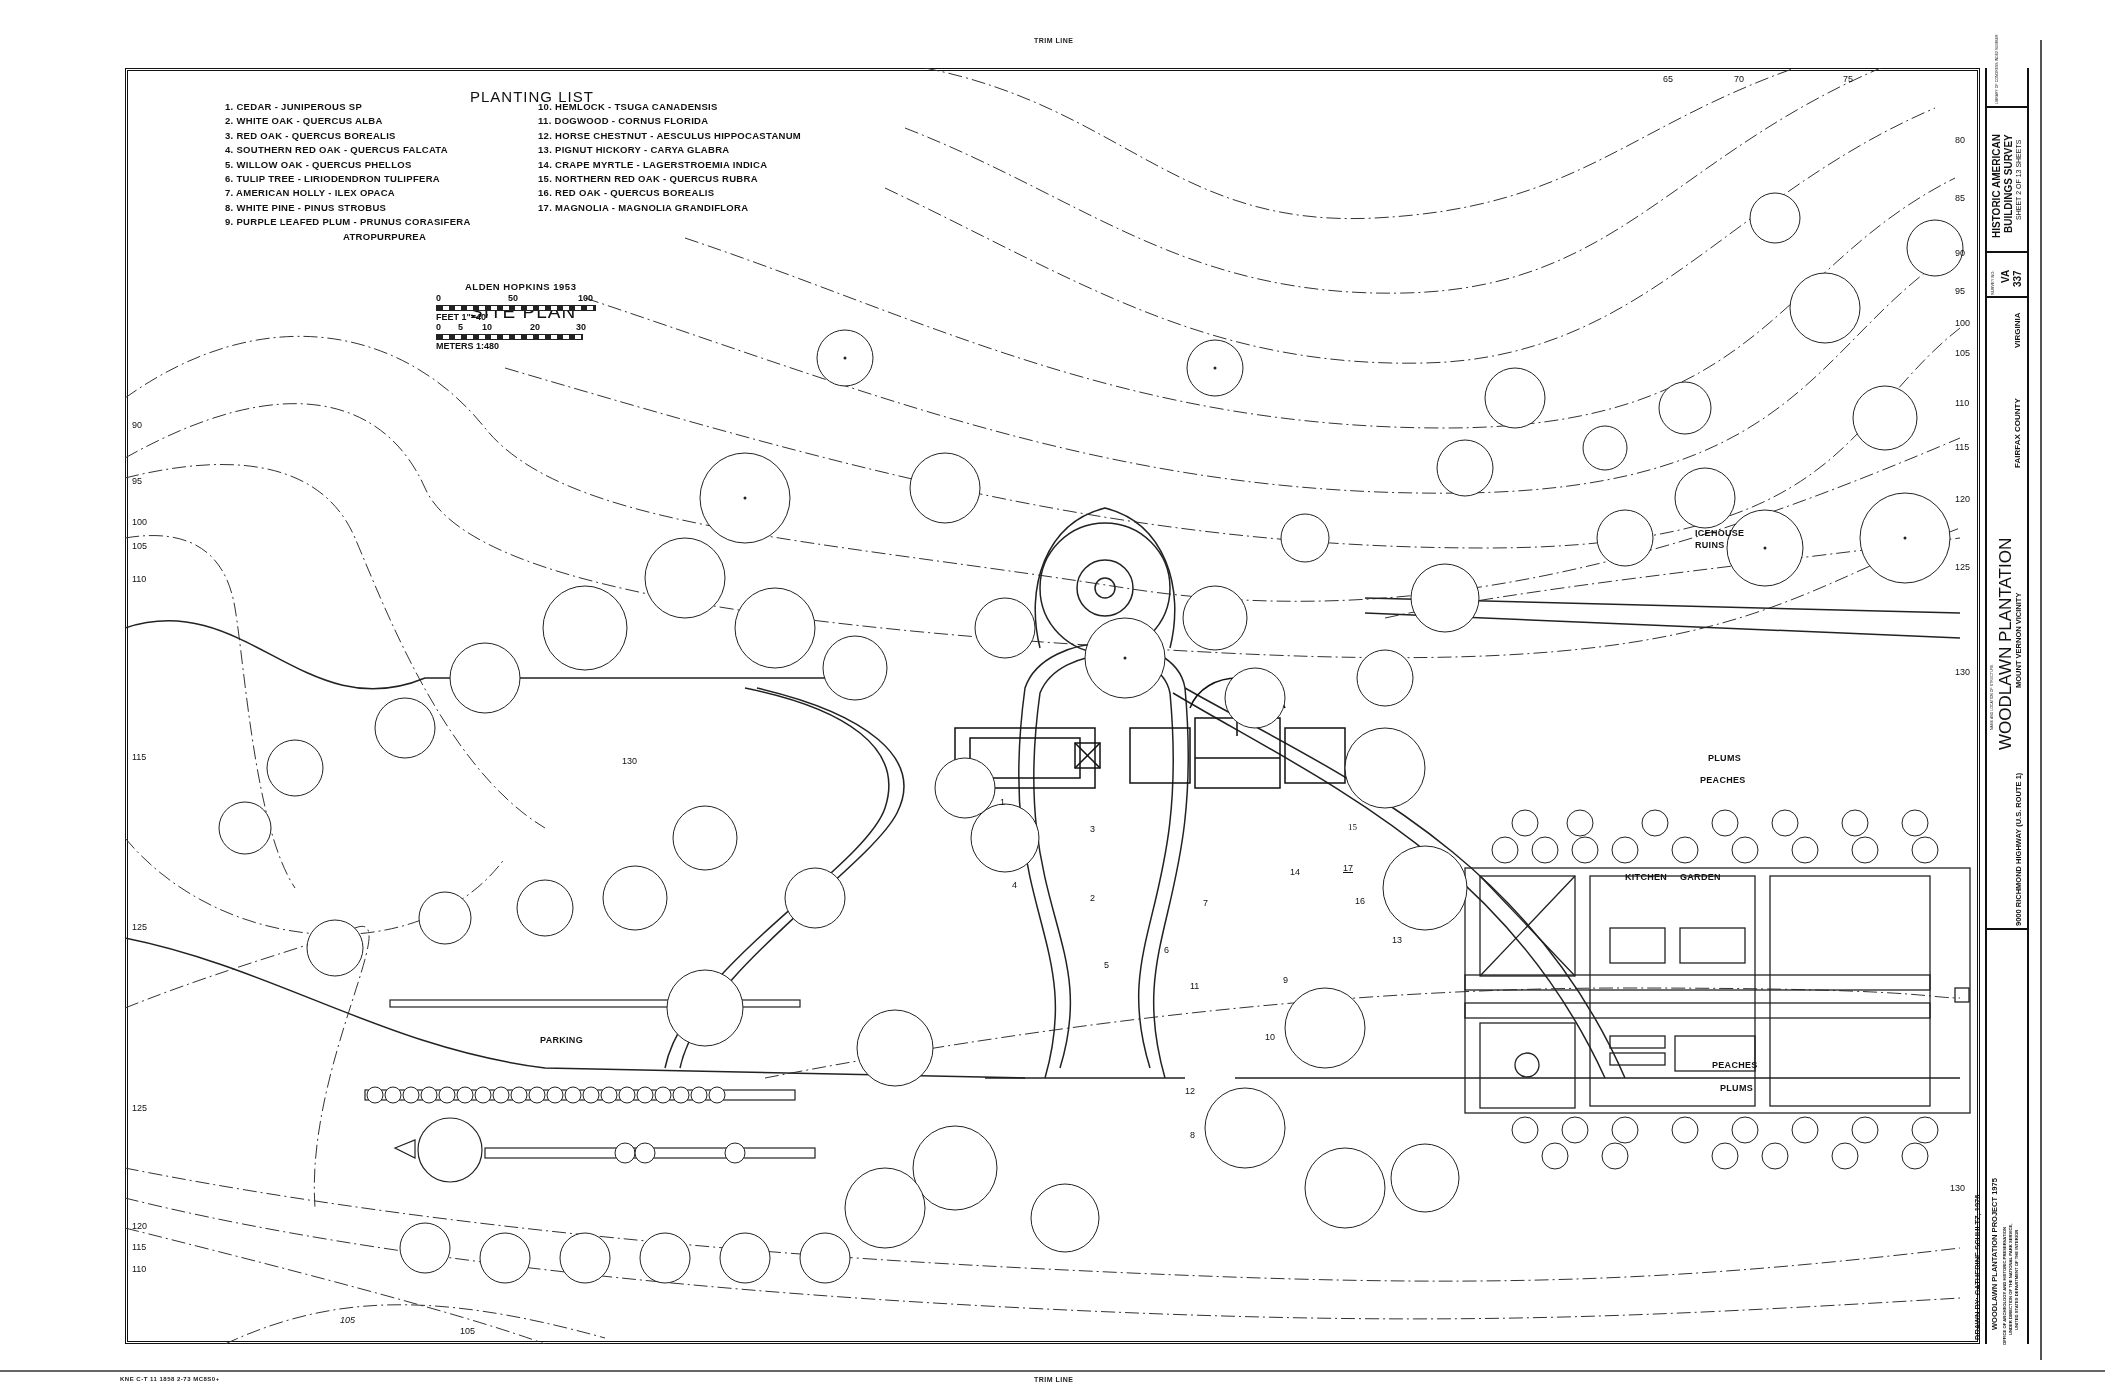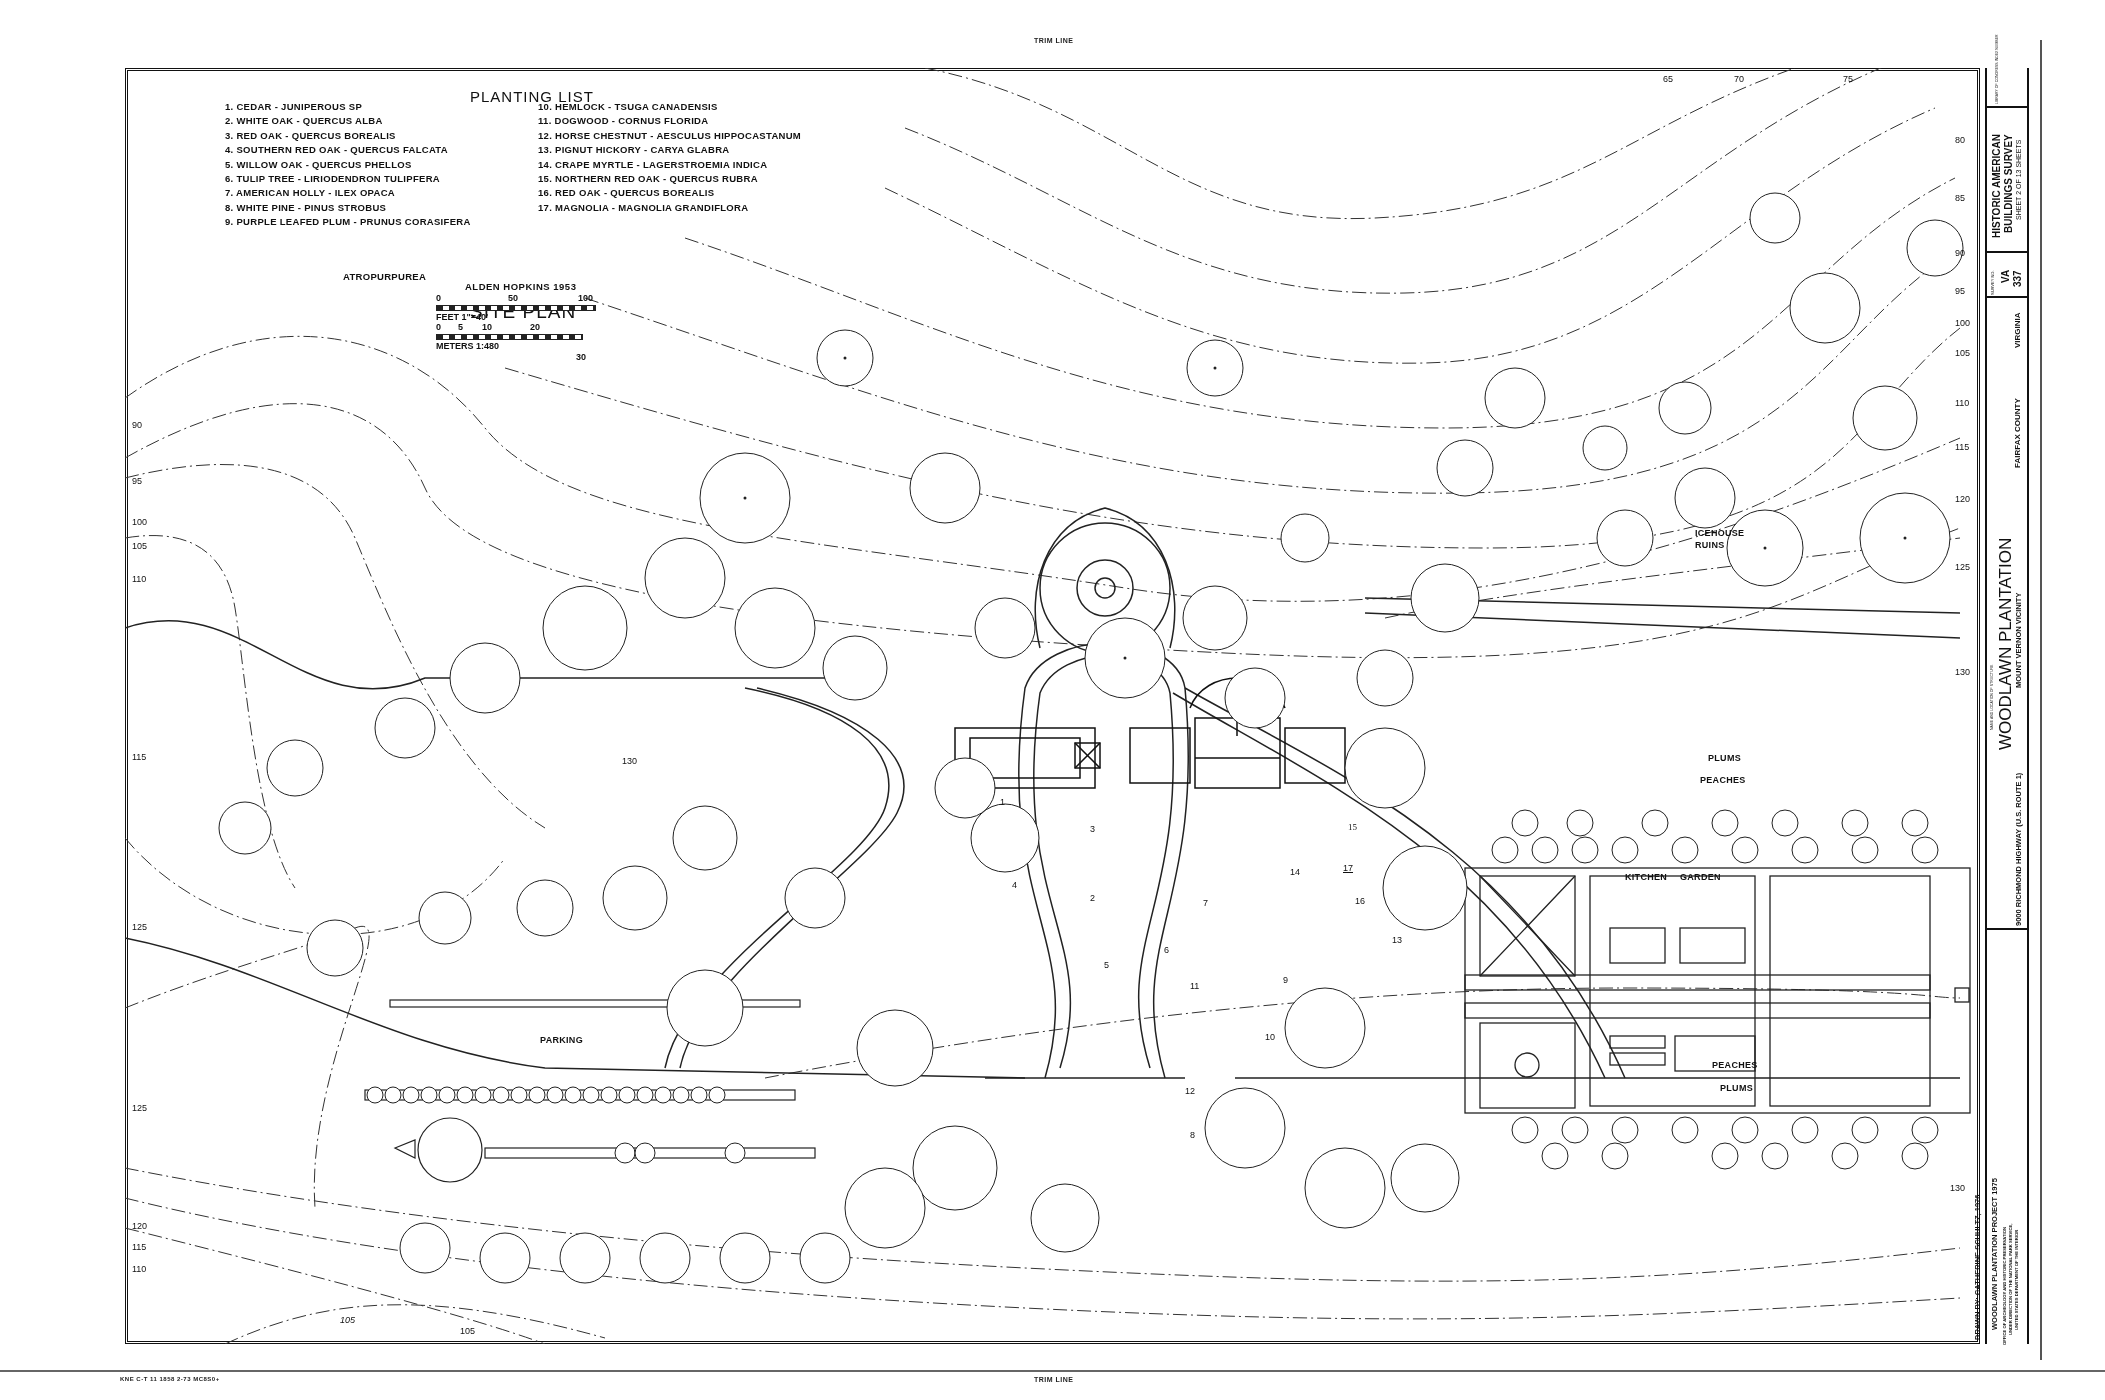--- a/index.html
+++ b/index.html
@@ -248,21 +248,21 @@
 <div class="plist" style="left:225px;top:100px;">
   <div>1.  CEDAR - JUNIPEROUS SP</div>
   <div>2.  WHITE OAK - QUERCUS ALBA</div>
   <div>3.  RED OAK - QUERCUS BOREALIS</div>
   <div>4.  SOUTHERN RED OAK - QUERCUS FALCATA</div>
   <div>5.  WILLOW OAK - QUERCUS PHELLOS</div>
   <div>6.  TULIP TREE - LIRIODENDRON TULIPFERA</div>
   <div>7.  AMERICAN HOLLY - ILEX OPACA</div>
   <div>8.  WHITE PINE - PINUS STROBUS</div>
   <div>9.  PURPLE LEAFED PLUM - PRUNUS CORASIFERA</div>
-  <div style="padding-left:118px;margin-top:40px;">ATROPURPUREA</div>
+  <div style="padding-left:118px;">ATROPURPUREA</div>
 </div>
 <div class="plist" style="left:538px;top:100px;">
   <div>10.  HEMLOCK - TSUGA CANADENSIS</div>
   <div>11.  DOGWOOD - CORNUS FLORIDA</div>
   <div>12.  HORSE CHESTNUT - AESCULUS HIPPOCASTANUM</div>
   <div>13.  PIGNUT HICKORY - CARYA GLABRA</div>
   <div>14.  CRAPE MYRTLE - LAGERSTROEMIA INDICA</div>
   <div>15.  NORTHERN RED OAK - QUERCUS RUBRA</div>
   <div>16.  RED OAK - QUERCUS BOREALIS</div>
   <div>17.  MAGNOLIA - MAGNOLIA GRANDIFLORA</div>
@@ -276,21 +276,21 @@
     <span style="left:72px;">50</span>
     <span style="left:142px;">100</span>
   </div>
   <div class="bar"></div>
   <div>FEET  1"=40'</div>
   <div class="ticks">
     <span style="left:0;">0</span>
     <span style="left:22px;">5</span>
     <span style="left:46px;">10</span>
     <span style="left:94px;">20</span>
-    <span style="left:140px;margin-top:30px;">30</span>
+    <span style="left:140px;">30</span>
   </div>
   <div class="bar" style="width:145px;"></div>
   <div>METERS  1:480</div>
 </div>
 
 <div class="label" style="left:540px;top:1035px;">PARKING</div>
 <div class="label" style="left:1695px;top:528px;">ICEHOUSE</div>
 <div class="label" style="left:1695px;top:540px;">RUINS</div>
 <div class="label" style="left:1625px;top:872px;">KITCHEN</div>
 <div class="label" style="left:1680px;top:872px;">GARDEN</div>

